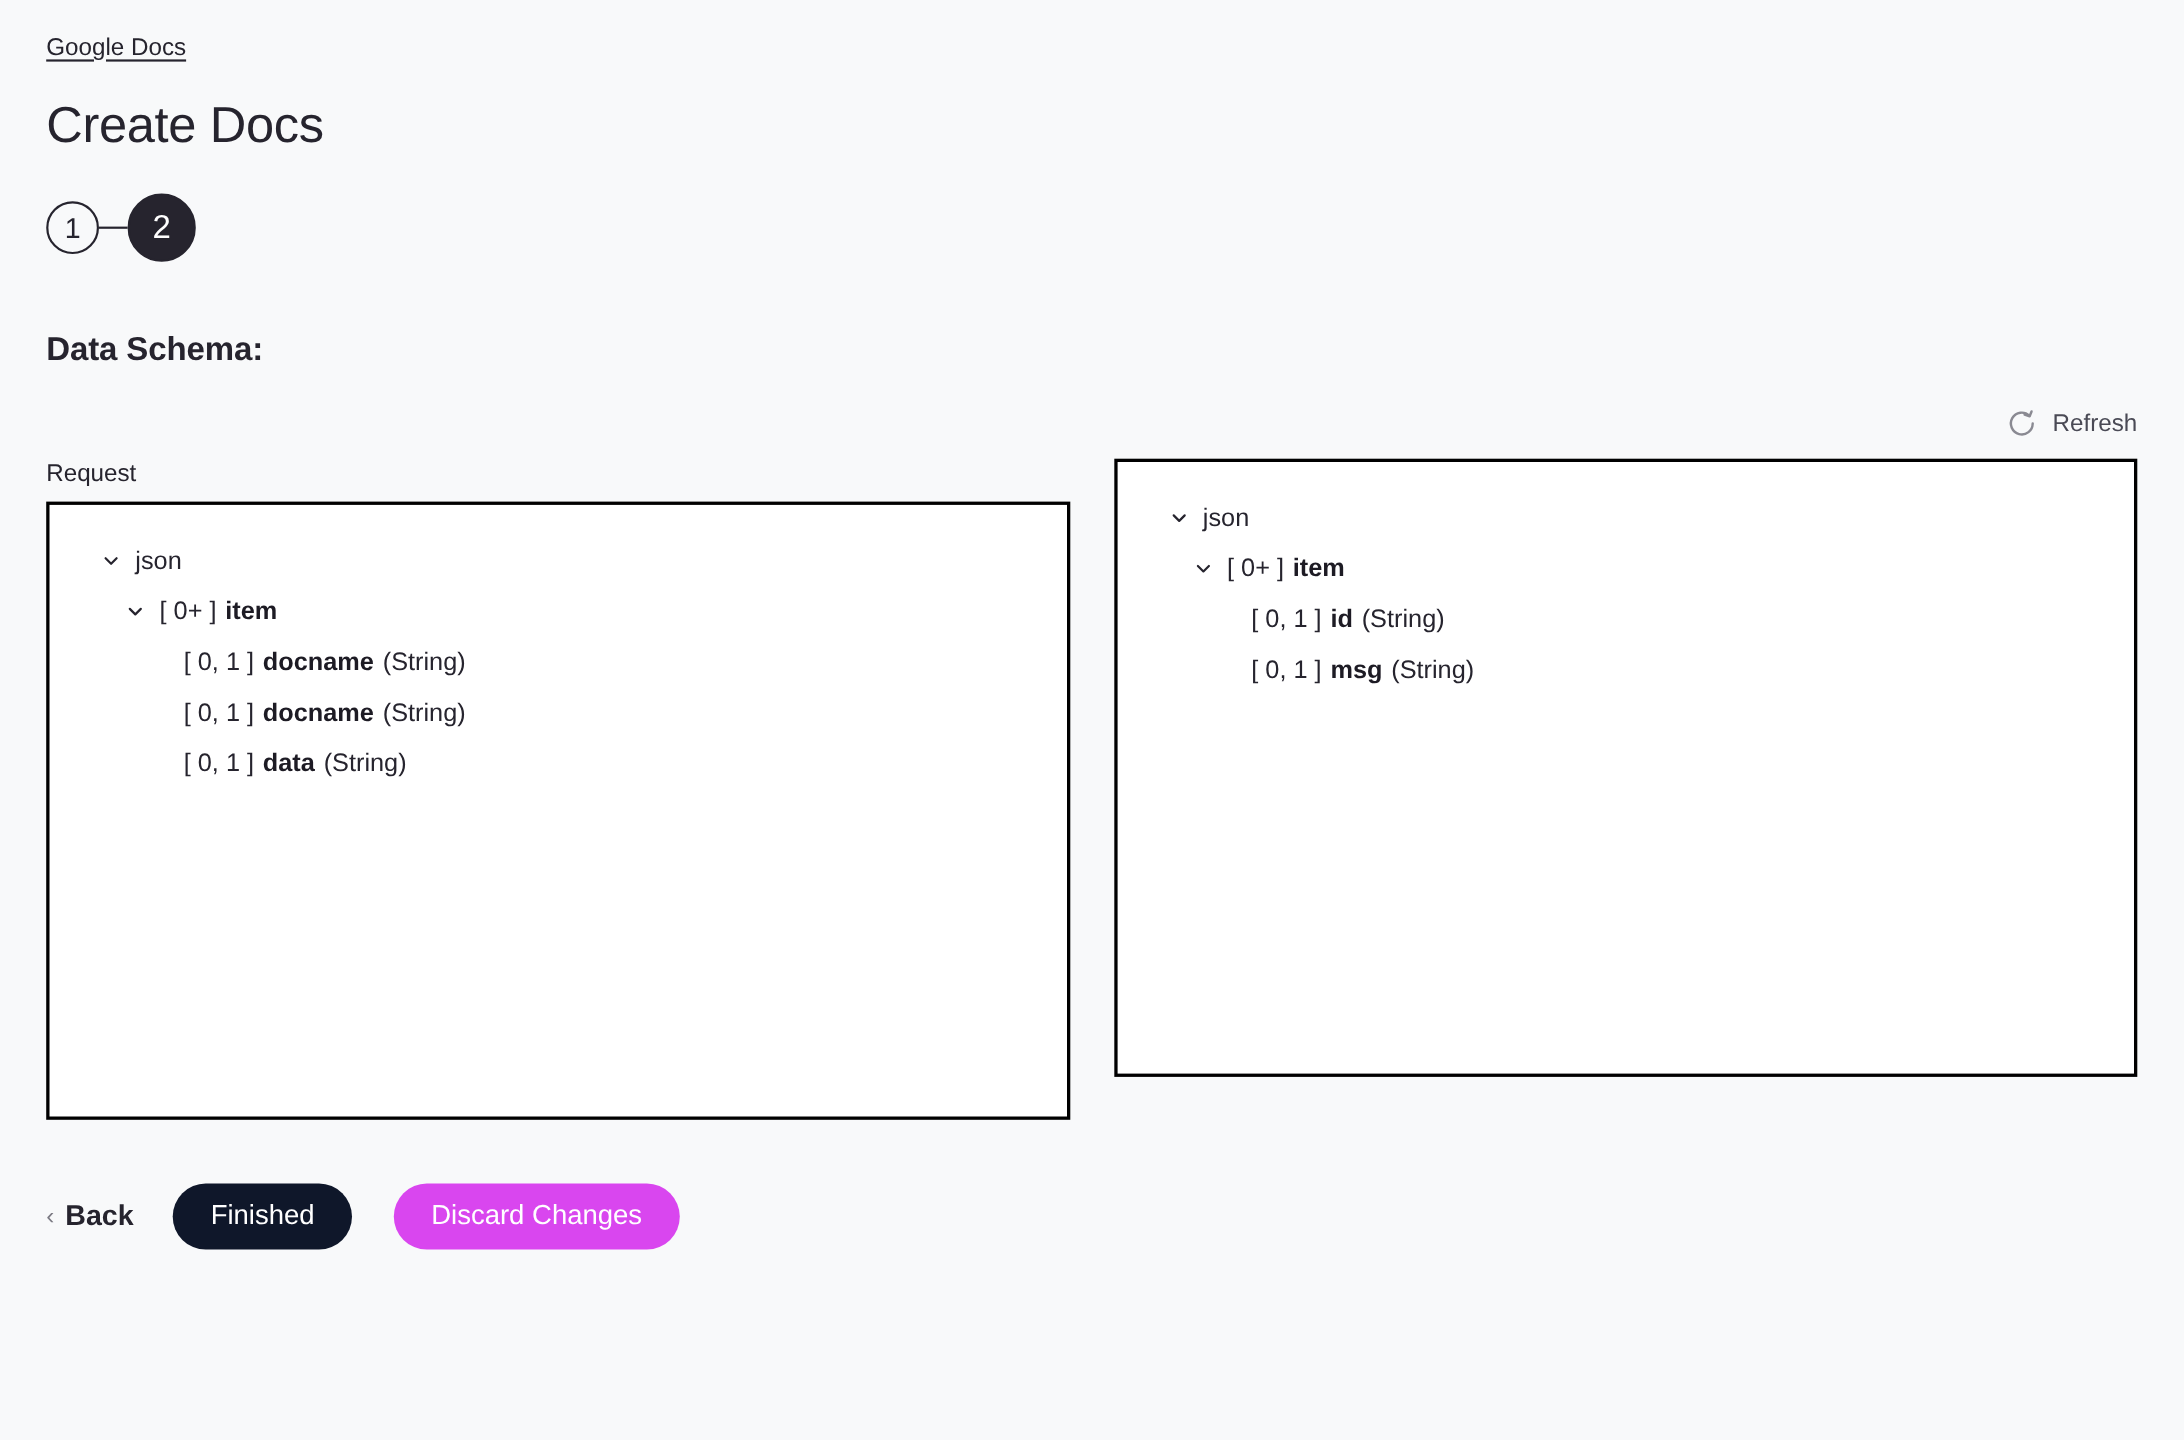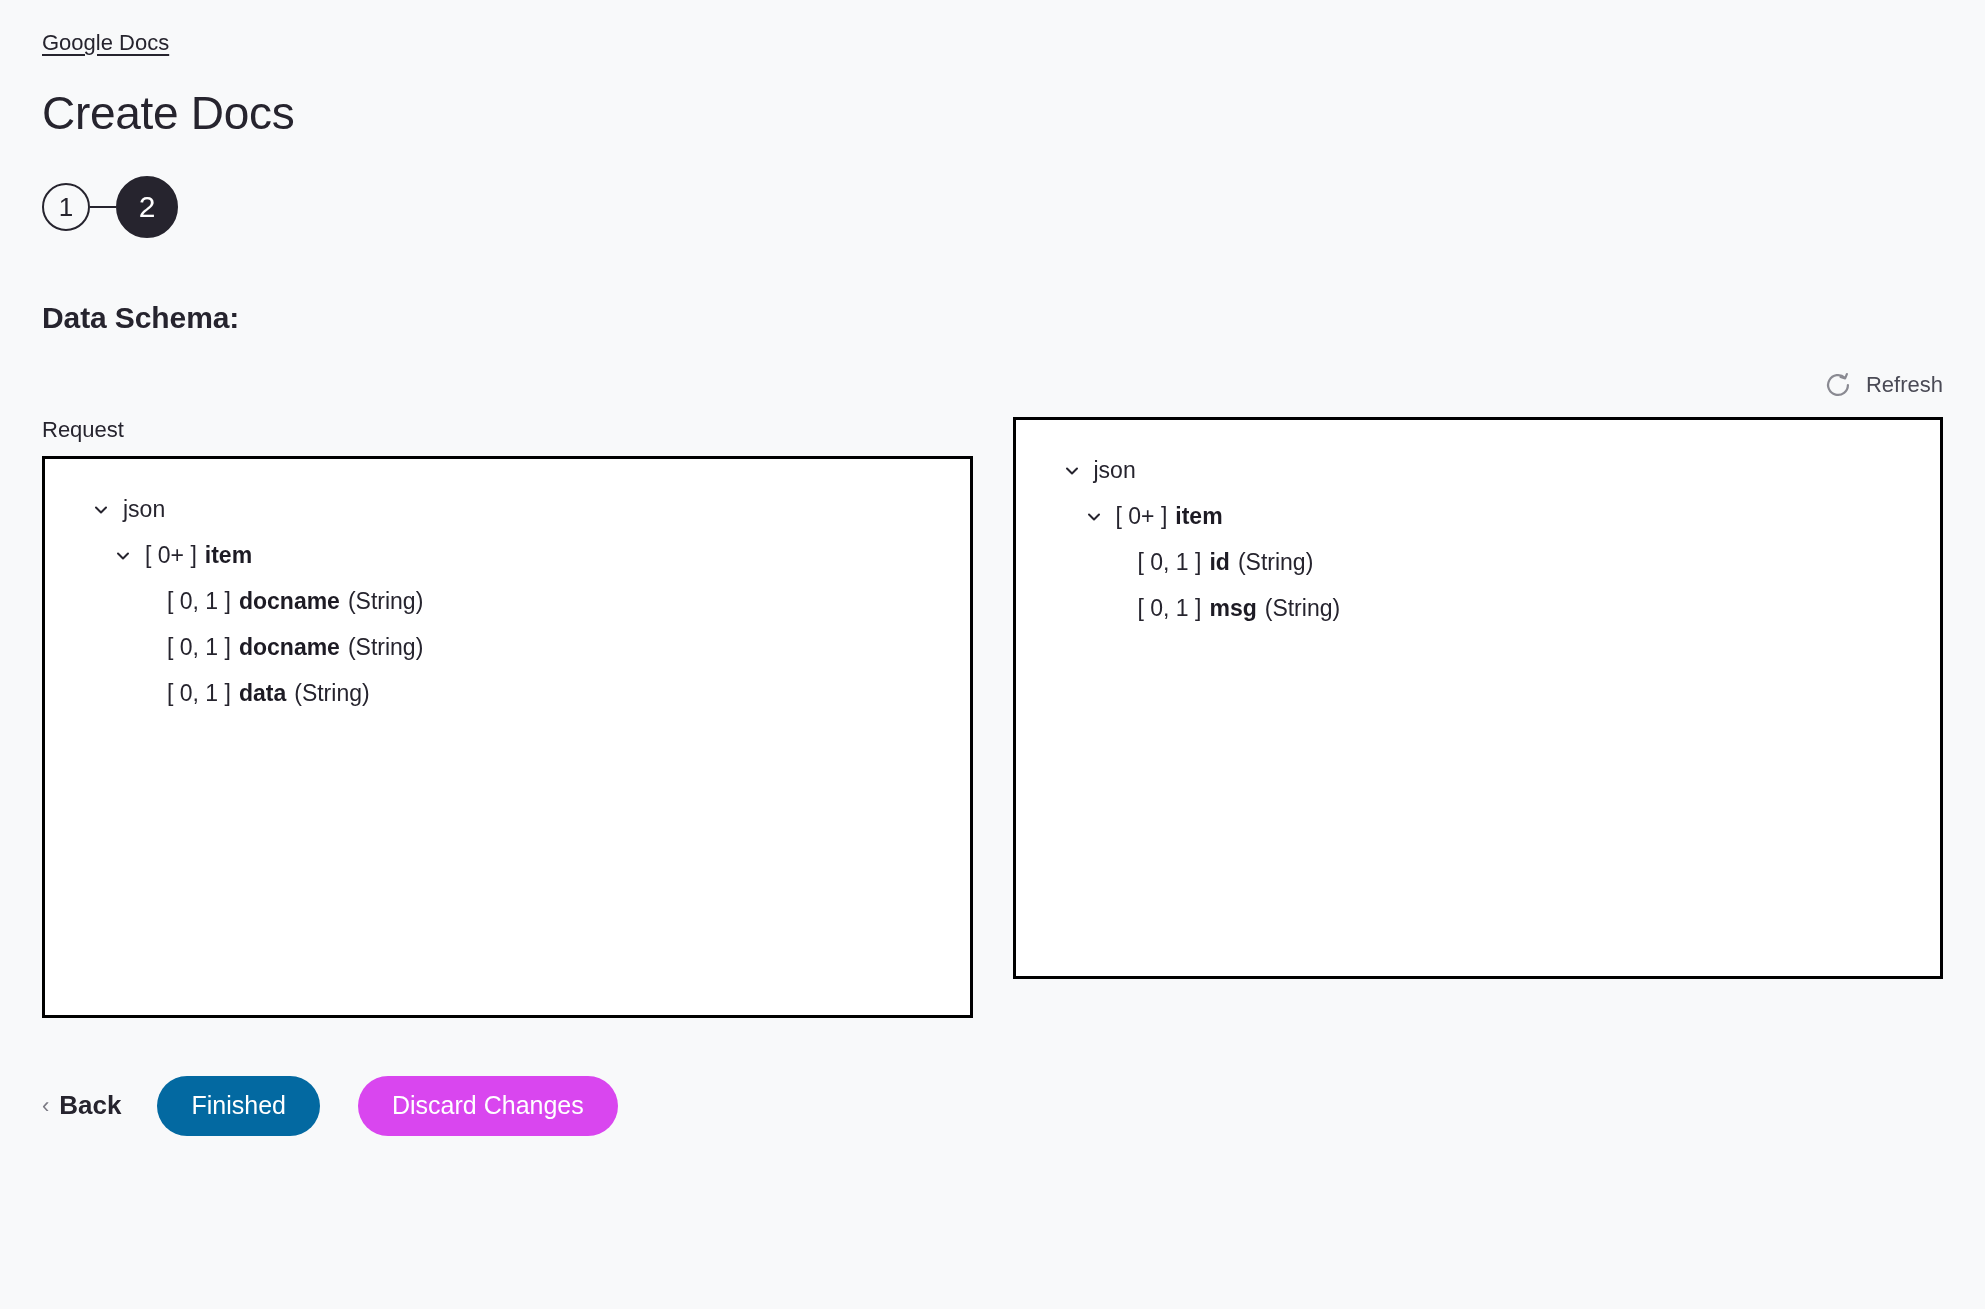--- a/index.html
+++ b/index.html
@@ -205,21 +205,21 @@
     border-radius: 999px;
     font-family: inherit;
     font-size: 25px;
     color: #ffffff;
     cursor: pointer;
     height: 60px;
     padding: 0 34px;
     margin-right: 38px;
     white-space: nowrap;
   }
-  .pill-finished { background: #0369a1; }
+  .pill-finished { background: #0f172a; }
   .pill-discard  { background: #d946ef; }
 </style>
 </head>
 <body>
 
 <div class="page">
 
   <div class="breadcrumb">
     <span class="breadcrumb-link">Google Docs</span>
   </div>

